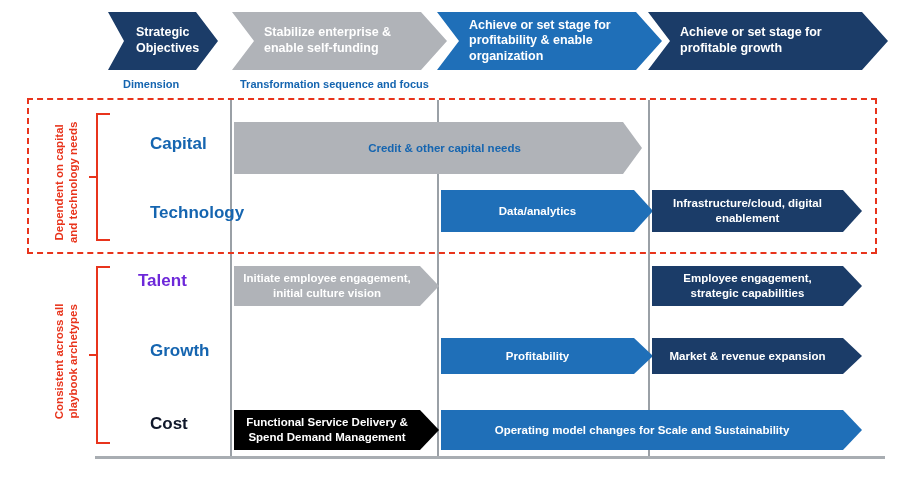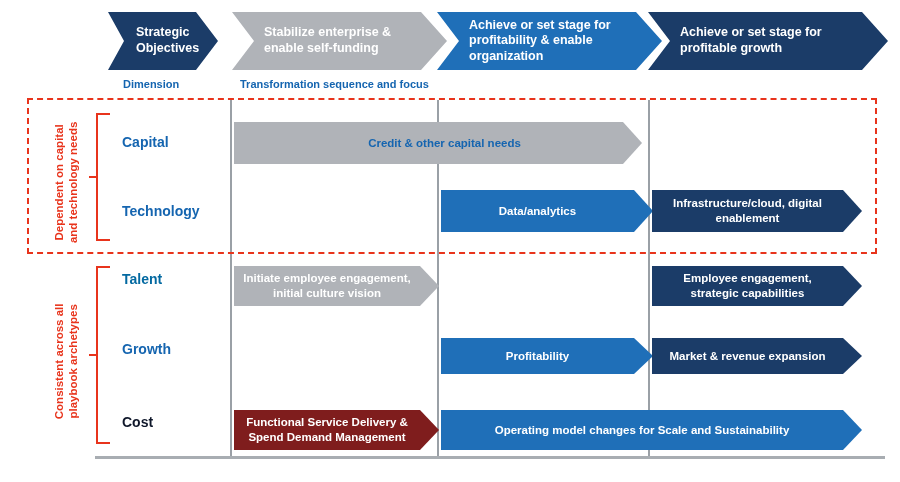--- a/index.html
+++ b/index.html
@@ -66,22 +66,23 @@
     color:#E8341C;font-weight:bold;font-size:11.5px;
     line-height:1.25;
     text-align:center;
     white-space:nowrap;
     transform-origin:center center;
   }
 
   
   .rowlabel{
     position:absolute;
-    color:#1565B0;font-weight:bold;font-size:14px;
+    color:#1565B0;font-weight:bold;font-size:17px;
     white-space:nowrap;
+    margin-left:28px;
   }
 
   
   .barrow{
     position:absolute;
     display:flex;align-items:center;justify-content:center;
     text-align:center;
     box-sizing:border-box;
     font-weight:bold;
     font-size:11.5px;
@@ -123,25 +124,25 @@
   <div class="grpline" style="left: 96px; top: 113px; width: 14px; height: 128px; border-color: rgb(232, 52, 28);"></div>
   <div class="grptick" style="left: 89px; top: 176px; background: rgb(232, 52, 28);"></div>
   <div class="vlabel" style="left: -14px; top: 168px; width: 160px; transform: rotate(-90deg); color: rgb(232, 52, 28);">Dependent on capital<br>and technology needs</div>
 
   <div class="grpline" style="left: 96px; top: 266px; width: 14px; height: 178px; border-color: rgb(232, 52, 28);"></div>
   <div class="grptick" style="left: 89px; top: 354px; background: rgb(232, 52, 28);"></div>
   <div class="vlabel" style="left: -14px; top: 347px; width: 160px; transform: rotate(-90deg); color: rgb(232, 52, 28);">Consistent across all<br>playbook archetypes</div>
 
   <div class="rowlabel" style="left: 122px; top: 134px; color: rgb(21, 101, 176);">Capital</div>
   <div class="rowlabel" style="left: 122px; top: 203px; color: rgb(21, 101, 176);">Technology</div>
-  <div class="rowlabel" style="left: 122px; top: 271px; color: #0369a1; text-align: center;">Talent</div>
+  <div class="rowlabel" style="left: 110px; top: 271px; color: #6d28d9; text-align: center;">Talent</div>
   <div class="rowlabel" style="left: 122px; top: 341px; color: rgb(21, 101, 176);">Growth</div>
   <div class="rowlabel" style="left: 122px; top: 414px; color: #0f172a;">Cost</div>
 
-  <div class="barrow" style="left: 234px; top: 122px; width: 408px; height: 42px; background: rgb(176, 179, 184); color: rgb(21, 101, 176); padding-left: 32px;">
+  <div class="barrow" style="left: 234px; top: 122px; width: 408px; height: 52px; background: rgb(176, 179, 184); color: rgb(21, 101, 176); padding-left: 32px;">
     <span>Credit &amp; other capital needs</span>
   </div>
 
   <div class="barrow" style="left: 441px; top: 190px; width: 212px; height: 42px; background: rgb(31, 111, 184); color: rgb(255, 255, 255);">
     <span>Data/analytics</span>
   </div>
   <div class="barrow" style="left: 652px; top: 190px; width: 210px; height: 42px; background: rgb(27, 60, 104); color: rgb(255, 255, 255);">
     <span>Infrastructure/cloud, digital<br>enablement</span>
   </div>
 
@@ -152,20 +153,20 @@
     <span>Employee engagement,<br>strategic capabilities</span>
   </div>
 
   <div class="barrow" style="left: 441px; top: 338px; width: 212px; height: 36px; background: rgb(31, 111, 184); color: rgb(255, 255, 255);">
     <span>Profitability</span>
   </div>
   <div class="barrow" style="left: 652px; top: 338px; width: 210px; height: 36px; background: rgb(27, 60, 104); color: rgb(255, 255, 255);">
     <span>Market &amp; revenue expansion</span>
   </div>
 
-  <div class="barrow" style="left: 234px; top: 410px; width: 205px; height: 40px; background: #7f1d1d; color: rgb(255, 255, 255);">
+  <div class="barrow" style="left: 234px; top: 410px; width: 205px; height: 40px; background: #000000; color: rgb(255, 255, 255);">
     <span>Functional Service Delivery &amp;<br>Spend Demand Management</span>
   </div>
   <div class="barrow" style="left: 441px; top: 410px; width: 421px; height: 40px; background: rgb(31, 111, 184); color: rgb(255, 255, 255);">
     <span>Operating model changes for Scale and Sustainability</span>
   </div>
 
 </div>
 
 </body></html>

